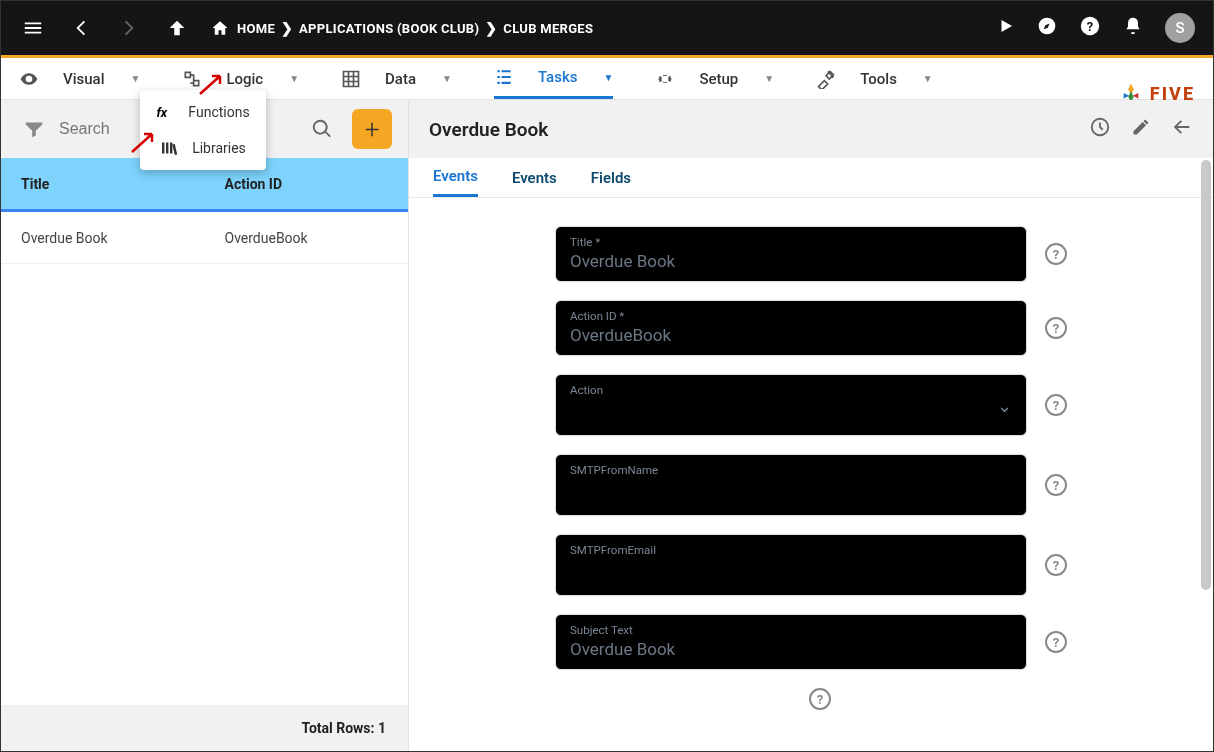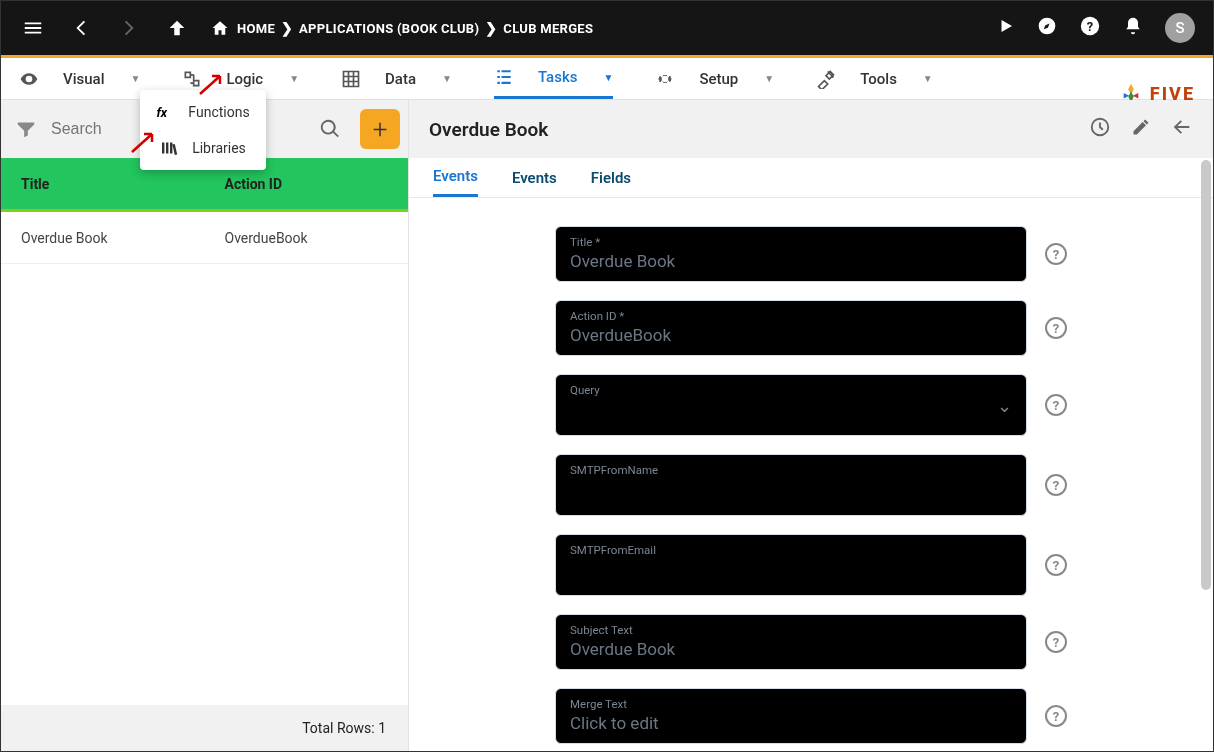--- a/index.html
+++ b/index.html
@@ -32,30 +32,30 @@
   .dropdown { position:absolute; left:140px; top:90px; width:126px; background:#fff; border-radius:4px; box-shadow:0 3px 10px rgba(0,0,0,.25); z-index:50; padding:4px 0;}
   .dropdown .item { display:flex; align-items:center; gap:12px; padding:10px 14px; font-size:14px; color:#333; cursor:pointer;justify-content:center;}
   .dropdown .item:hover, .dropdown .item.hl { background:#eee; }
   .arrow-red { position:absolute; z-index:60; }
   
   
   .main { display:flex; height:calc(100% - 99px); }
   
   
   .left { width:408px; border-right:1px solid #e2e2e2; display:flex; flex-direction:column; background:#fff;}
-  .search-row { background:#f1f1f1; height:58px; display:flex; align-items:center; padding:0 8px; }
+  .search-row { background:#f1f1f1; height:58px; display:flex; align-items:center; padding:0 16px; }
   .filter-btn { width:34px; height:34px; display:flex; align-items:center; justify-content:center; cursor:pointer; }
   .search-input { flex:1; border:none; background:transparent; font-size:16px; color:#666; padding:8px; outline:none;}
   .search-btn { width:40px; height:40px; display:flex; align-items:center; justify-content:center; cursor:pointer; margin-right:10px;}
   .add-btn { width:40px; height:40px; background:#f5a623; border-radius:6px; display:flex; align-items:center; justify-content:center; cursor:pointer; font-size:26px; color:#333; font-weight:300;}
-  .grid-head { display:flex; height:54px; align-items:center; border-bottom:3px solid #84cc16; background:#22c55e;}
+  .grid-head { display:flex; height:54px; align-items:center; border-bottom:3px solid #3b82f6; background:#7dd3fc;}
   .grid-head .col { flex:1; padding:0 20px; font-weight:700; font-size:14px; color:#222;}
   .grid-row { display:flex; height:52px; align-items:center; border-bottom:1px solid #eee; cursor:pointer;}
   .grid-row .col { flex:1; padding:0 20px; font-size:14px; color:#444;}
-  .left-footer { margin-top:auto; background:#f1f1f1; height:46px; display:flex; align-items:center; justify-content:flex-end; padding:0 22px; font-weight:400; font-size:14px; color:#222;}
+  .left-footer { margin-top:auto; background:#f1f1f1; height:46px; display:flex; align-items:center; justify-content:flex-end; padding:0 22px; font-weight:700; font-size:14px; color:#222;}
   
   
   .right { flex:1; display:flex; flex-direction:column; position:relative; overflow:hidden;}
   .detail-head { background:#f1f1f1; height:58px; display:flex; align-items:center; padding:0 20px; justify-content:space-between;}
   .detail-head h2 { font-size:19px; font-weight:600; color:#222;}
   .detail-head .actions { display:flex; gap:20px; align-items:center;}
   .detail-head .actions .ico { cursor:pointer; }
   .subtabs { display:flex; align-items:center; height:40px; border-bottom:1px solid #e8e8e8; padding:0 24px;}
   .subtabs .st { margin-right:34px; font-size:15px; font-weight:600; color:#0c4a6e; cursor:pointer; height:100%; display:flex; align-items:center; }
   .subtabs .st.active { color:#1976d2; border-bottom:3px solid #1976d2; }
@@ -240,21 +240,21 @@
       </div>
       <div class="field-row">
         <div class="field">
           <div class="lab">Action ID *</div>
           <div class="val">OverdueBook</div>
         </div>
         <div class="help">?</div>
       </div>
       <div class="field-row">
         <div class="field tall">
-          <div class="lab">Query</div>
+          <div class="lab">Action</div>
           <span class="chev">⌄</span>
         </div>
         <div class="help">?</div>
       </div>
       <div class="field-row">
         <div class="field tall">
           <div class="lab">SMTPFromName</div>
         </div>
         <div class="help">?</div>
       </div>
@@ -265,24 +265,20 @@
         <div class="help">?</div>
       </div>
       <div class="field-row">
         <div class="field">
           <div class="lab">Subject Text</div>
           <div class="val">Overdue Book</div>
         </div>
         <div class="help">?</div>
       </div>
       <div class="field-row">
-        <div class="field">
-          <div class="lab">Merge Text</div>
-          <div class="val">Click to edit</div>
-        </div>
         <div class="help">?</div>
       </div>
 
     </div>
     <div class="vscroll"></div>
   </div>
 </div>
 
 <div class="dropdown">
   <div class="item">

